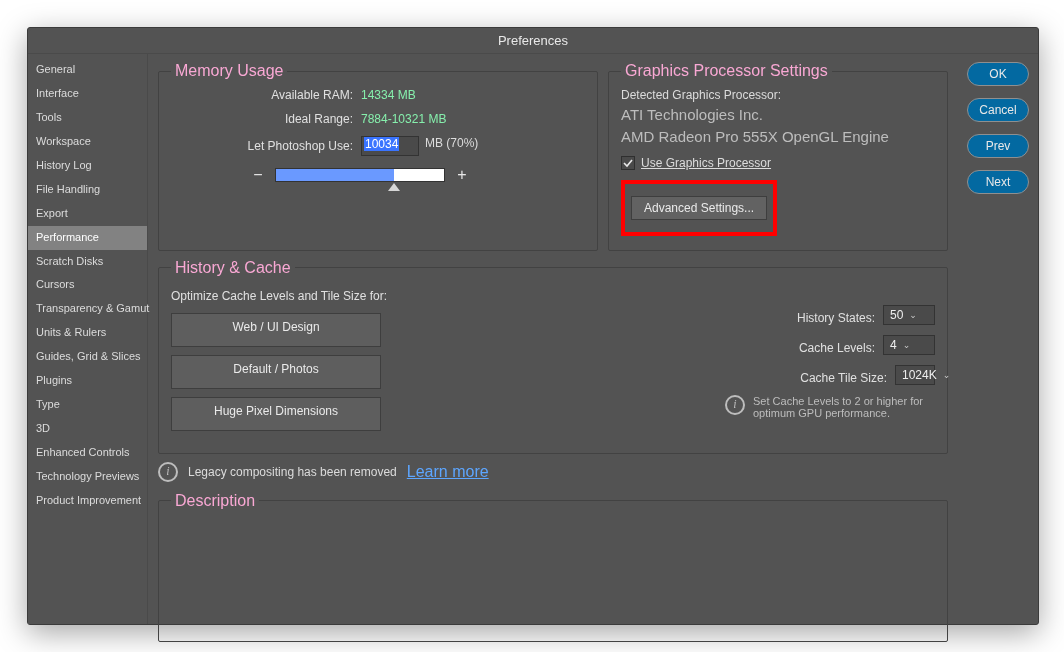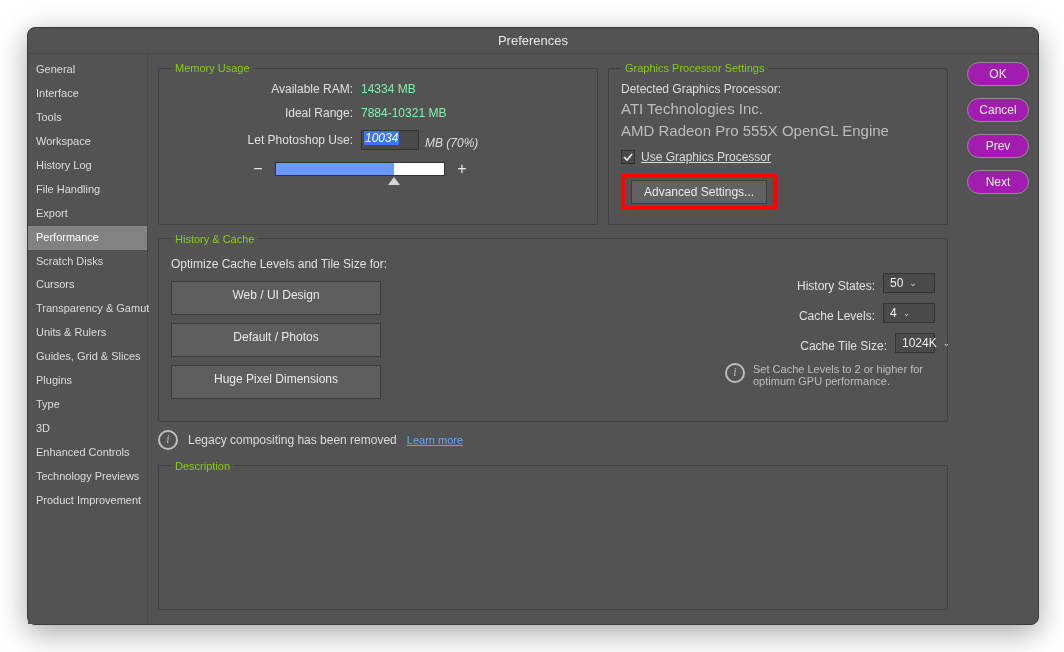--- a/index.html
+++ b/index.html
@@ -1,19 +1,19 @@
 <!DOCTYPE html>
 <html><head>
 <meta charset="utf-8">
 <style>
   * { box-sizing: border-box; margin: 0; padding: 0; font-family: -apple-system, "Helvetica Neue", Arial, sans-serif; }
   body { background: #fff; width: 1064px; height: 652px; overflow: hidden; }
   .window {
     position: absolute; left: 27px; top: 27px; width: 1012px; height: 598px;
-    background: #535353; border: 1px solid #3b3b3b; border-radius: 8px;
+    background: #535353; border: 1px solid #3b3b3b; border-radius: 3px;
     box-shadow: 0 8px 30px rgba(0,0,0,0.35);
     color: #dcdcdc; font-size: 12px;
   }
   .titlebar {
     height: 26px; line-height: 26px; text-align: center;
     background: #535353; border-bottom: 1px solid #4a4a4a;
     border-top-left-radius: 8px; border-top-right-radius: 8px;
     color: #e8e8e8; font-size: 13px;
   }
   .body { display: flex; height: calc(100% - 26px); }
@@ -26,38 +26,38 @@
     font-size: 11px; line-height: 1.45;
   }
   .sidebar-item.selected { background: #828282; color: #fff; }
   .main { flex: 1; padding: 8px 10px 8px 10px; position: relative; }
   .action-col {
     width: 80px; padding: 8px 10px; display: flex; flex-direction: column; gap: 12px;
     align-items: center;
   }
   .pill {
     width: 62px; height: 24px; border-radius: 14px; border: 1px solid #8f8f8f;
-    background: #a21caf; color: #e8e8e8; font-size: 12px; text-align: center;
+    background: #0369a1; color: #e8e8e8; font-size: 12px; text-align: center;
     display: flex; align-items: center; justify-content: center; cursor: pointer;
   }
   fieldset.group {
     border: 1px solid #424242; border-radius: 2px;
     padding: 8px 12px 14px 12px; margin-bottom: 8px;
     position: relative;
   }
   fieldset.group > legend {
-    color: #84cc16; padding: 0 4px; font-size: 11px;
+    color: #f9a8d4; padding: 0 4px; font-size: 16px;
   }
   .row-top { display: flex; gap: 10px; }
   .mem { flex: 1; }
   .gpu { width: 340px; }
   .mem-grid { display: grid; grid-template-columns: 190px auto; row-gap: 10px; align-items: center; }
   .mem-label { text-align: right; padding-right: 8px; color: #e0e0e0; }
   .mem-val { color: #86efac; }
-  .let-use { display: flex; align-items: flex-end; gap: 6px; font-style: italic; }
+  .let-use { display: flex; align-items: flex-start; gap: 6px; }
   .num-input {
     width: 58px; height: 20px; background: #4a4a4a; border: 1px solid #333;
     color: #fff; font-size: 12px; padding: 0 2px;
   }
   .num-input .sel { background: #3a74ff; color: #fff; padding: 0 1px; }
   .slider-row { display: flex; align-items: center; gap: 10px; margin: 10px 0 0 80px; }
   .slider-btn { color: #e8e8e8; font-size: 16px; width: 14px; text-align: center; cursor: pointer; }
   .slider {
     position: relative; width: 170px; height: 14px;
     border: 1px solid #333; background: #fff;
@@ -70,21 +70,21 @@
   }
   .gpu-sub { color: #bdbdbd; font-size: 15px; line-height: 1.45; margin: 2px 0 8px 0; }
   .gpu-sub .line { display: block; }
   .chk-row { display: flex; align-items: center; gap: 6px; margin-bottom: 10px; text-decoration: underline; }
   .chk {
     width: 14px; height: 14px; background: #4a4a4a; border: 1px solid #2f2f2f;
     display: inline-flex; align-items: center; justify-content: center;
   }
   .chk svg { width: 10px; height: 10px; }
   .adv-wrap {
-    display: inline-block; border: 4px solid #ff0000; padding: 7px 6px;
+    display: inline-block; border: 4px solid #ff0000; padding: 17px 6px;
   }
   .btn-flat {
     background: #626262; border: 1px solid #3e3e3e; color: #eaeaea;
     padding: 4px 12px; font-size: 12px; cursor: pointer;
   }
   .hc { min-height: 180px; }
   .hc-body { display: flex; gap: 20px; }
   .hc-left { flex: 0 0 280px; }
   .hc-left-label { margin: 4px 0 10px 0; color: #e0e0e0; }
   .wide-btn {
@@ -102,21 +102,21 @@
   }
   .select .caret { font-size: 9px; color: #ccc; }
   .hint-row { display: flex; align-items: flex-start; gap: 8px; color: #bdbdbd; font-size: 11px; max-width: 210px; }
   .info-icon {
     width: 20px; height: 20px; border: 2px solid #bdbdbd; border-radius: 50%;
     display: inline-flex; align-items: center; justify-content: center;
     font-style: italic; font-family: Georgia, serif; color: #bdbdbd; font-size: 12px;
     flex: 0 0 20px;
   }
   .legacy-row { display: flex; align-items: center; gap: 10px; margin: 6px 0 10px 0; }
-  .link { color: #5da6ff; text-decoration: underline; cursor: pointer; font-size: 11px; }
+  .link { color: #5da6ff; text-decoration: underline; cursor: pointer; font-size: 16px; }
   .desc { min-height: 150px; }
 </style>
 </head>
 <body>
 
 <div class="window">
   <div class="titlebar">Preferences</div>
   <div class="body">
 
     <div class="sidebar" id="sidebar">

